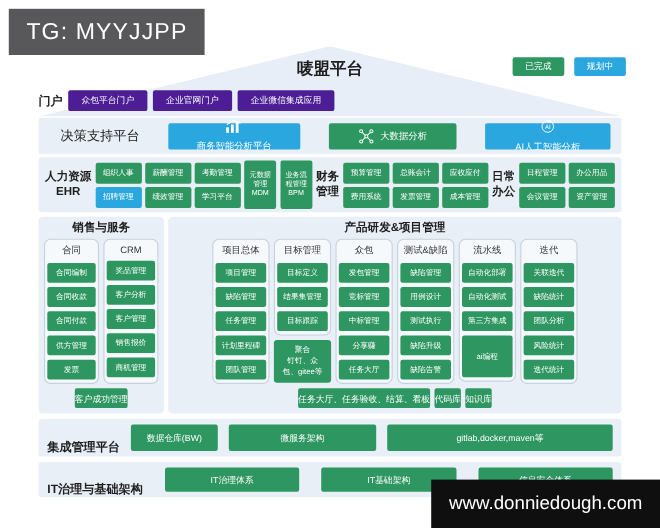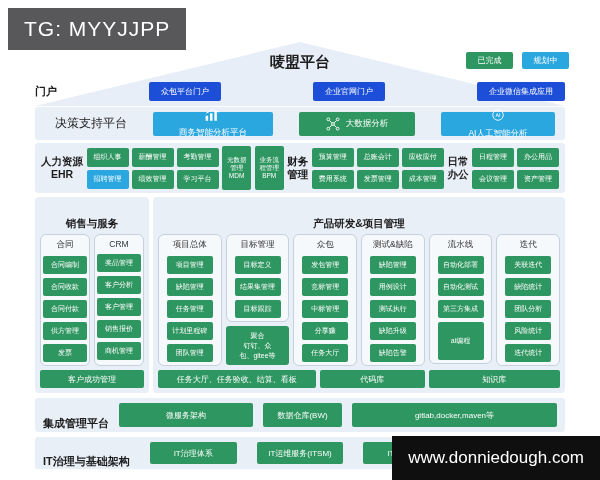--- a/index.html
+++ b/index.html
@@ -12,23 +12,23 @@
           font-size:17px;padding:12px 16px;z-index:9;}
   
   .diagram{position:absolute;left:35px;top:42px;width:530px;}
   
   .roof{position:relative;height:62px;}
   .roof-bg{position:absolute;left:0;top:0;right:0;bottom:-2px;background:#e7eef8;
            clip-path:polygon(50% 0,100% 100%,0 100%);}
   .roof-title{position:absolute;top:11px;left:0;right:0;text-align:center;
            font-weight:bold;font-size:15px;color:#1d1d1d;}
   .portal-row{position:absolute;bottom:3px;left:0;right:0;display:flex;
-           justify-content:space-between;align-items:center;gap:24px;}
+           justify-content:flex-start;align-items:center;gap:5px;}
   .portal-label{font-weight:bold;font-size:11px;color:#1d1d1d;}
-  .gbtn{background:#1d4ed8;color:#fff;font-size:8px;padding:4px 12px;border-radius:2px;white-space:nowrap;}
+  .gbtn{background:#4c1d95;color:#fff;font-size:8px;padding:4px 12px;border-radius:2px;white-space:nowrap;}
   .legend{position:absolute;top:10px;right:-4px;display:flex;gap:9px;}
   .tag{width:47px;height:17px;font-size:8px;color:#fff;display:flex;align-items:center;
        justify-content:center;border-radius:2px;}
   .tag.green{background:#2e9660;}.tag.blue{background:#2ba7e0;}
   
   .band{background:#e9eff7;border-radius:3px;margin-top:3px;display:flex;align-items:center;
         box-sizing:border-box;}
   
   .decision{height:33px;padding:0 10px;gap:26px;}
   .dec-label{font-weight:normal;font-size:12px;margin-left:10px;white-space:nowrap;}
@@ -43,21 +43,21 @@
   .rows2{display:flex;flex-direction:column;gap:3px;}
   .hrow{display:flex;gap:3px;}
   .cell{width:42px;height:19px;background:#2e9660;color:#fff;font-size:7px;display:flex;
         align-items:center;justify-content:center;border-radius:2px;white-space:nowrap;}
   .cell.blue{background:#2ba7e0;}
   .tallcell{width:29px;height:44px;background:#2e9660;color:#fff;font-size:6.5px;
         display:flex;align-items:center;justify-content:center;border-radius:2px;
         text-align:center;line-height:1.25;white-space:pre-line;}
   
   .mid{display:flex;gap:4px;margin-top:4px;align-items:stretch;}
-  .panel{background:#e9eff7;border-radius:4px;padding:18px 5px 5px;box-sizing:border-box;}
+  .panel{background:#e9eff7;border-radius:4px;padding:1px 5px 5px;box-sizing:border-box;align-items:center;}
   .panel-title{font-weight:bold;font-size:10.5px;text-align:center;margin:2px 0 3px;color:#1d1d1d;}
   .sales{width:114px;display:flex;flex-direction:column;}
   .sales-cols{display:flex;gap:4px;flex:1;}
   .colbox{border:1px solid #c6d1dd;border-radius:6px;background:#f6f9fc;padding:3px 2px;
           display:flex;flex-direction:column;gap:4px;align-items:center;flex:1;}
   .colbox-header{font-size:8.5px;color:#333;margin:1px 0;white-space:nowrap;}
   .gbox{background:#2e9660;color:#fff;font-size:7px;width:44px;height:18px;display:flex;
         align-items:center;justify-content:center;border-radius:2px;text-align:center;white-space:nowrap;}
   .sales-footer{margin-top:4px;height:18px;background:#2e9660;color:#fff;font-size:8px;
         display:flex;align-items:center;justify-content:center;border-radius:2px;}
@@ -304,27 +304,26 @@
         <div class="rnd-footer">
           <div class="fbar f1">任务大厅、任务验收、结算、看板</div>
           <div class="fbar f2">代码库</div>
           <div class="fbar f3">知识库</div>
         </div>
       </div>
     </div>
 
     <div class="band integration">
       <span class="band-label">集成管理平台</span>
+      <div class="ibar i2">数据仓库(BW)</div>
       <div class="ibar i1">微服务架构</div>
-      <div class="ibar i2">数据仓库(BW)</div>
       <div class="ibar i3">gitlab,docker,maven等</div>
     </div>
 
     <div class="band itband">
       <span class="band-label">IT治理与基础架构</span>
       <div class="tbar">IT治理体系</div>
-      <div class="tbar">IT运维服务(ITSM)</div>
       <div class="tbar">IT基础架构</div>
       <div class="tbar">信息安全体系</div>
     </div>
 
   </div>
 </div>
 
 </body></html>

